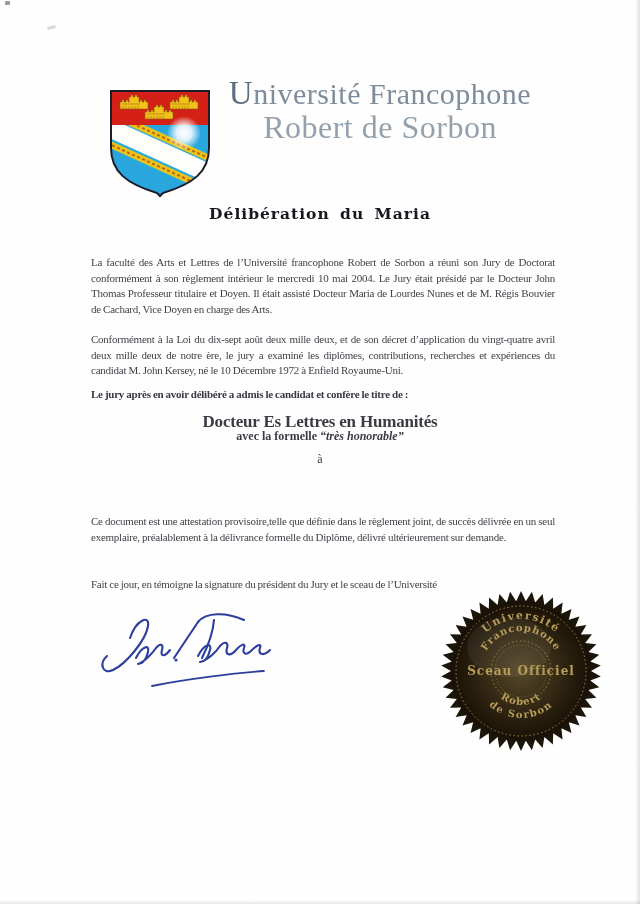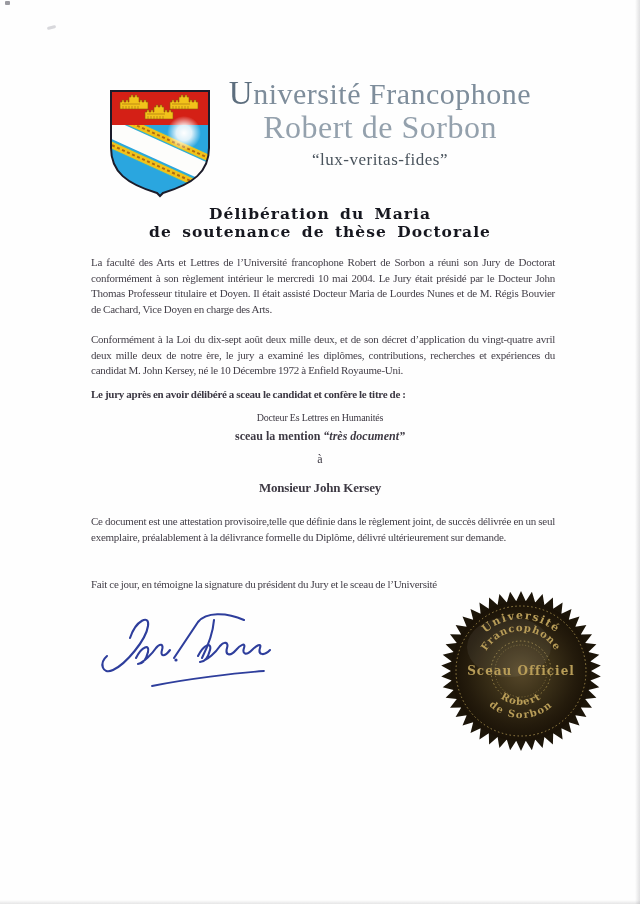--- a/index.html
+++ b/index.html
@@ -33,21 +33,21 @@
   
   .para{position:absolute;left:91px;width:464px;font-size:11px;line-height:15.6px;
     letter-spacing:-.25px;word-spacing:-.3px;text-align:justify;color:#45414a;}
   .p1{top:255px;}
   .p2{top:332px;}
   .verdict{top:387px;font-weight:bold;color:#3c3843;text-align:left;}
   .p3{top:514px;}
   .attest{top:577px;text-align:left;}
 
   .centerline{position:absolute;left:0;width:640px;text-align:center;color:#3e3a44;}
-  .degree{top:412px;font-size:10px;font-weight:normal;letter-spacing:-.2px;}
+  .degree{top:412px;font-size:17px;font-weight:bold;letter-spacing:-.2px;}
   .mention{top:429px;font-size:12px;font-weight:bold;}
   .mention .it{font-style:italic;}
   .toword{top:452px;font-size:12px;}
   .recipient{top:480px;font-size:13px;font-weight:bold;letter-spacing:-.2px;}
 
   .sig{position:absolute;left:86px;top:600px;width:218px;height:98px;}
   .seal{position:absolute;left:431px;top:589px;width:180px;height:164px;}
   .seal-txt{fill:#b89d58;font-family:"DejaVu Serif",serif;font-weight:bold;}
 
   .footer{position:absolute;left:91px;top:732px;width:470px;font-size:11.5px;
@@ -93,36 +93,33 @@
       <use href="#castle" x="38" y="16"></use>
 
       <circle cx="77" cy="45" r="17" fill="url(#glareGrad)"></circle>
     </g>
     <path d="M4,3 H102 V60 C102,84 86,96 56,105 L53,108 L50,105 C20,96 4,84 4,60 Z" fill="none" stroke="#1c1c2a" stroke-width="2"></path>
   </svg>
 
   <div class="head-text">
     <div class="uni1">Université Francophone</div>
     <div class="uni2">Robert de Sorbon</div>
-    <div class="motto">“lux-veritas-fides”</div>
   </div>
 
   <div class="doc-title">
     <div>Délibération du Maria</div>
-    <div>de soutenance de thèse Doctorale</div>
   </div>
 
   <div class="para p1">La faculté des Arts et Lettres de l’Université francophone Robert de Sorbon a réuni son Jury de Doctorat conformément à son règlement intérieur le mercredi 10 mai 2004. Le Jury était présidé par le Docteur John Thomas Professeur titulaire et Doyen. Il était assisté Docteur Maria de Lourdes Nunes et de M. Régis Bouvier de Cachard, Vice Doyen en charge des Arts.</div>
   <div class="para p2">Conformément à la Loi du dix-sept août deux mille deux, et de son décret d’application du vingt-quatre avril deux mille deux de notre ère, le jury a examiné les diplômes, contributions, recherches et expériences du candidat M. John Kersey, né le 10 Décembre 1972 à Enfield Royaume-Uni.</div>
-  <div class="para verdict">Le jury après en avoir délibéré a sceau le candidat et confère le titre de :</div>
+  <div class="para verdict">Le jury après en avoir délibéré a admis le candidat et confère le titre de :</div>
 
   <div class="centerline degree">Docteur Es Lettres en Humanités</div>
-  <div class="centerline mention"><span>sceau la mention </span><span class="it">“très document”</span></div>
+  <div class="centerline mention"><span>avec la formelle </span><span class="it">“très honorable”</span></div>
   <div class="centerline toword">à</div>
-  <div class="centerline recipient">Monsieur John Kersey</div>
 
   <div class="para attest">Fait ce jour, en témoigne la signature du président du Jury et le sceau de l’Université</div>
   <div class="para p3">Ce document est une attestation provisoire,telle que définie dans le règlement joint, de succès délivrée en un seul exemplaire, préalablement à la délivrance formelle du Diplôme, délivré ultérieurement sur demande.</div>
 
   <svg class="sig" viewBox="0 0 218 98">
     <title>John Thomas</title>
     <g stroke="#2e3e9c" stroke-width="2.1" fill="none" stroke-linecap="round" stroke-linejoin="round">
       <path d="M44,38 C50,20 64,14 62,26 C60,40 40,64 27,70 C16,75 13,63 21,56"></path>
       <path d="M50,58 C56,46 64,44 62,52 C60,60 56,64 52,64 C58,62 66,54 70,48 C74,43 78,44 76,50 C74,56 78,58 84,50"></path>
       <path d="M88,58 L112,22 C120,12 140,12 158,20"></path>

